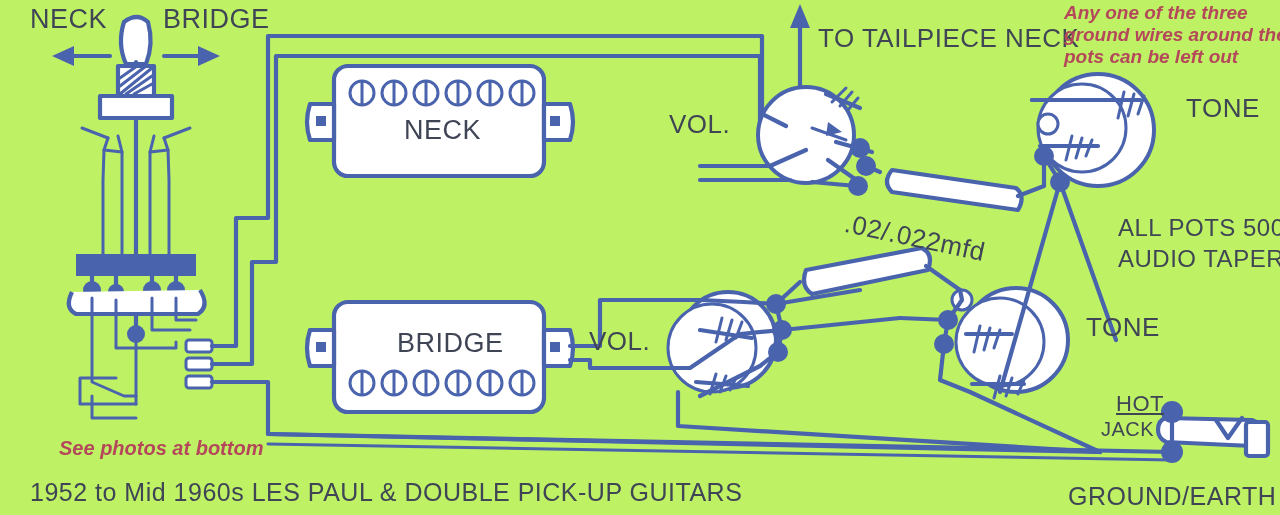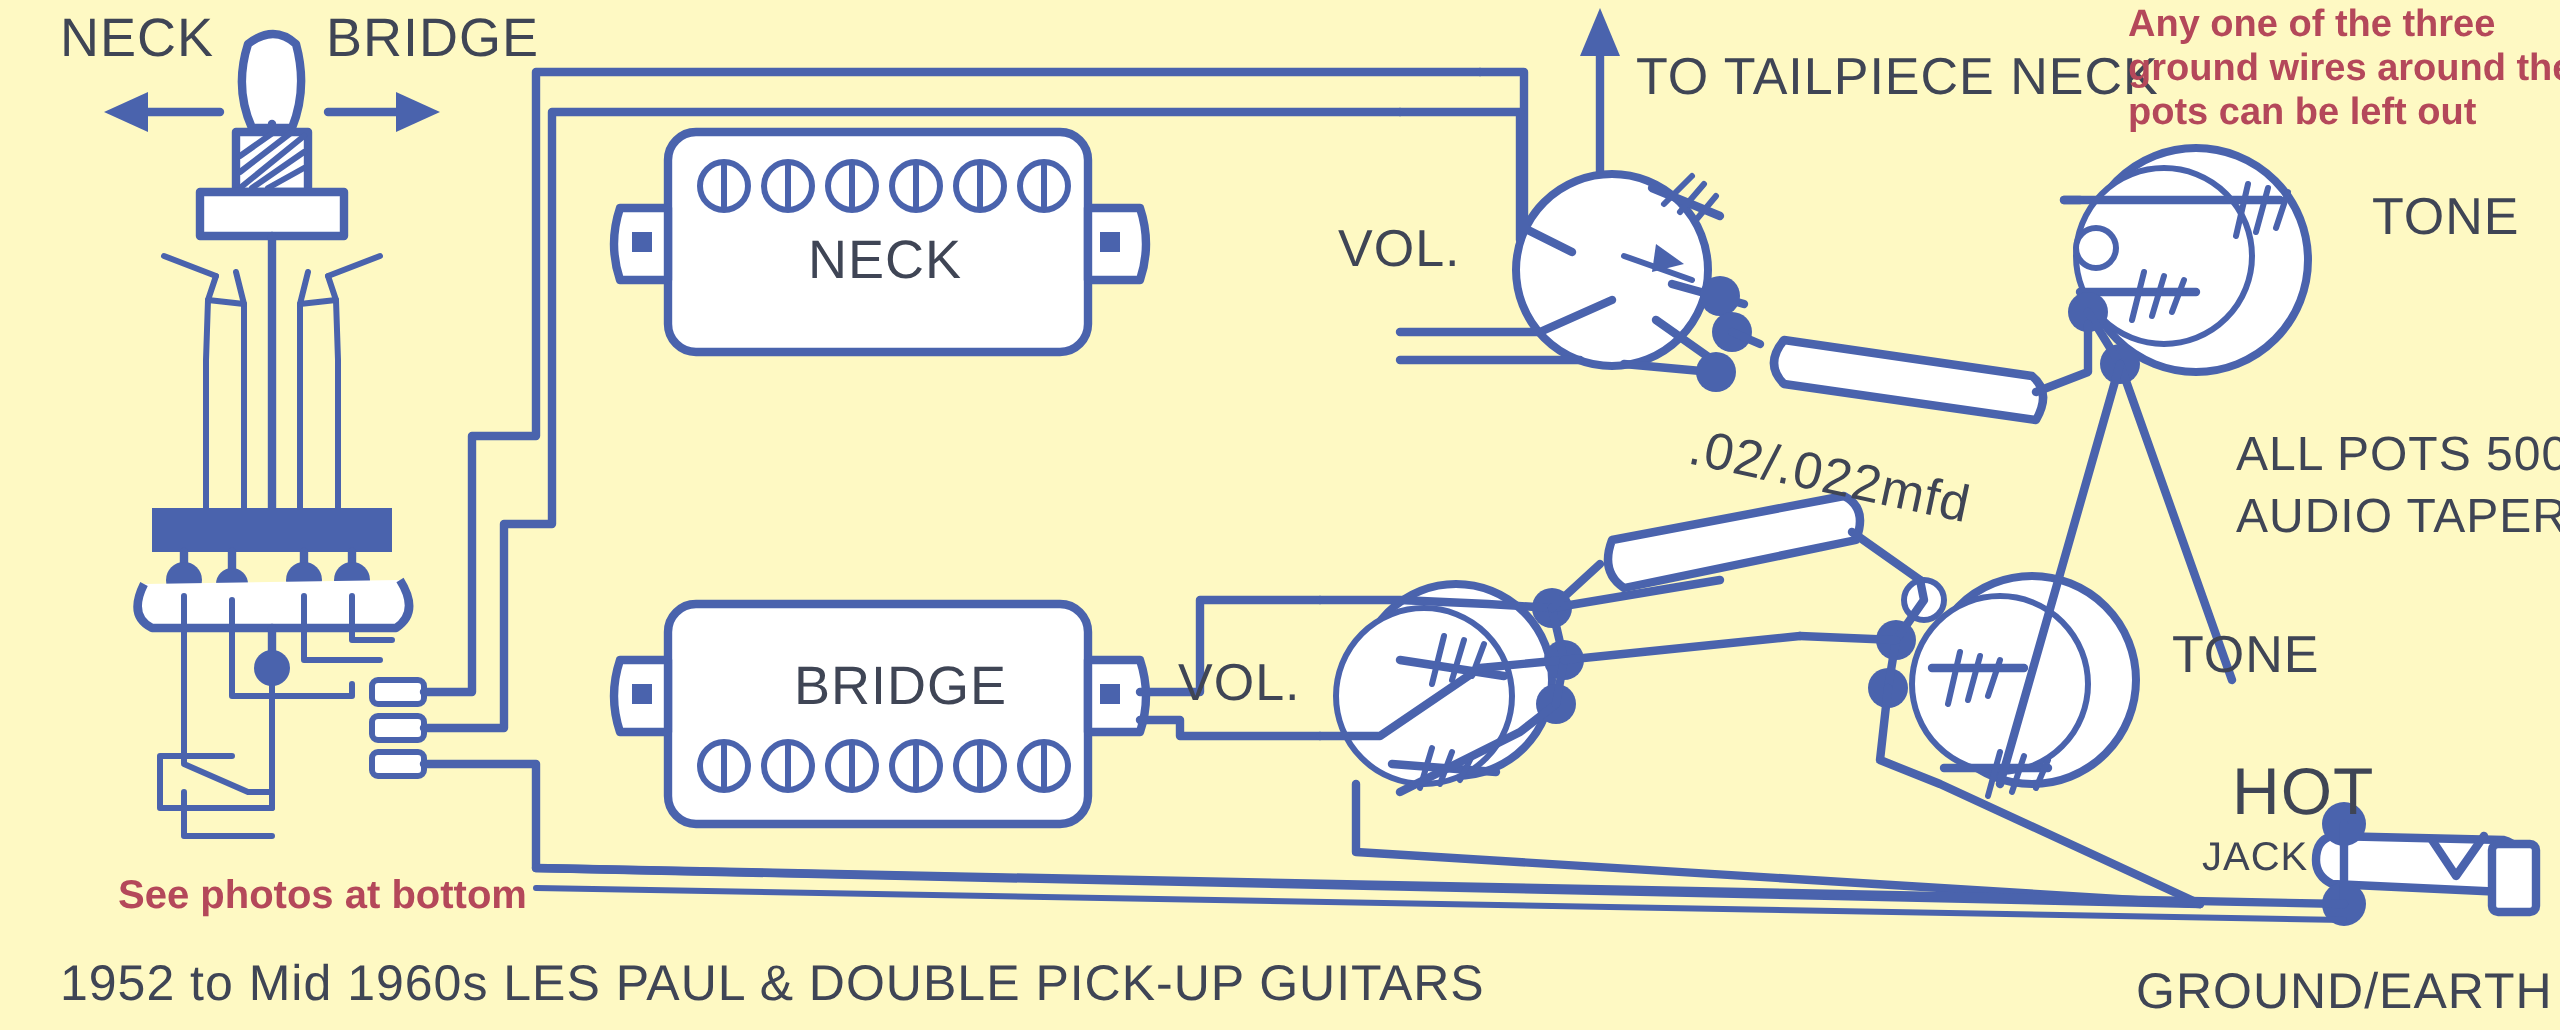--- a/index.html
+++ b/index.html
@@ -1,36 +1,37 @@
 <!DOCTYPE html>
 <html><head>
 <meta charset="utf-8">
 <style>
   html,body{margin:0;padding:0;background:#ffffff;}
   #root{
     position:relative;
     width:1280px;height:515px;
-    background:#fef9c3;
+    background:#bef264;
     overflow:hidden;
     font-family:"Liberation Sans", sans-serif;
   }
   #diagram{position:absolute;left:0;top:0;width:1280px;height:515px;}
   .lbl{
     position:absolute;
     color:#3f4555;
     font-family:"Liberation Sans", sans-serif;
     font-weight:400;
     letter-spacing:0.5px;
     white-space:pre;
     line-height:1.12;
   }
   .note{
     position:absolute;
     color:#b4485a;
     font-family:"Liberation Sans", sans-serif;
+    font-style:italic;
     font-weight:bold;
     white-space:pre;
     line-height:1.18;
   }
   .wire{fill:none;stroke:#4a63ad;stroke-width:4.2;stroke-linecap:round;stroke-linejoin:round;}
   .wire-thin{fill:none;stroke:#4a63ad;stroke-width:3;stroke-linecap:round;stroke-linejoin:round;}
   .outline{fill:#ffffff;stroke:#4a63ad;stroke-width:4.2;stroke-linejoin:round;}
   .outline-thin{fill:#ffffff;stroke:#4a63ad;stroke-width:3;stroke-linejoin:round;}
   .solid{fill:#4a63ad;stroke:none;}
   .potbody{fill:#ffffff;stroke:#4a63ad;stroke-width:4;}
@@ -312,21 +313,21 @@
   <div class="lbl" style="left:1186px;top:94px;font-size:26px;">TONE</div>
   <div class="lbl" style="left:1086px;top:313px;font-size:26px;">TONE</div>
 
   <div class="lbl" style="left:818px;top:24px;font-size:26px;">TO TAILPIECE NECK</div>
 
   <div class="lbl" style="left:848px;top:209px;font-size:26px;transform:rotate(12deg);transform-origin:left top;">.02/.022mfd</div>
 
   <div class="lbl" style="left:1118px;top:215px;font-size:24px;">ALL POTS 500K</div>
   <div class="lbl" style="left:1118px;top:246px;font-size:24px;">AUDIO TAPER</div>
 
-  <div class="lbl" style="left:1116px;top:378px;font-size:33px;">HOT</div>
+  <div class="lbl" style="left:1116px;top:392px;font-size:22px;text-decoration:underline;">HOT</div>
   <div class="lbl" style="left:1101px;top:418px;font-size:20px;">JACK</div>
   <div class="lbl" style="left:1068px;top:482px;font-size:25px;">GROUND/EARTH</div>
 
   <div class="lbl" style="left:30px;top:478px;font-size:25px;text-align:center;">1952 to Mid 1960s LES PAUL &amp; DOUBLE PICK-UP GUITARS</div>
 
   <div class="note" style="left:1064px;top:2px;font-size:19px;">Any one of the three</div>
   <div class="note" style="left:1064px;top:24px;font-size:19px;">ground wires around the</div>
   <div class="note" style="left:59px;top:437px;font-size:20px;">See photos at bottom</div>
 
   <div class="note" style="left:1064px;top:46px;font-size:19px;">pots can be left out</div>

